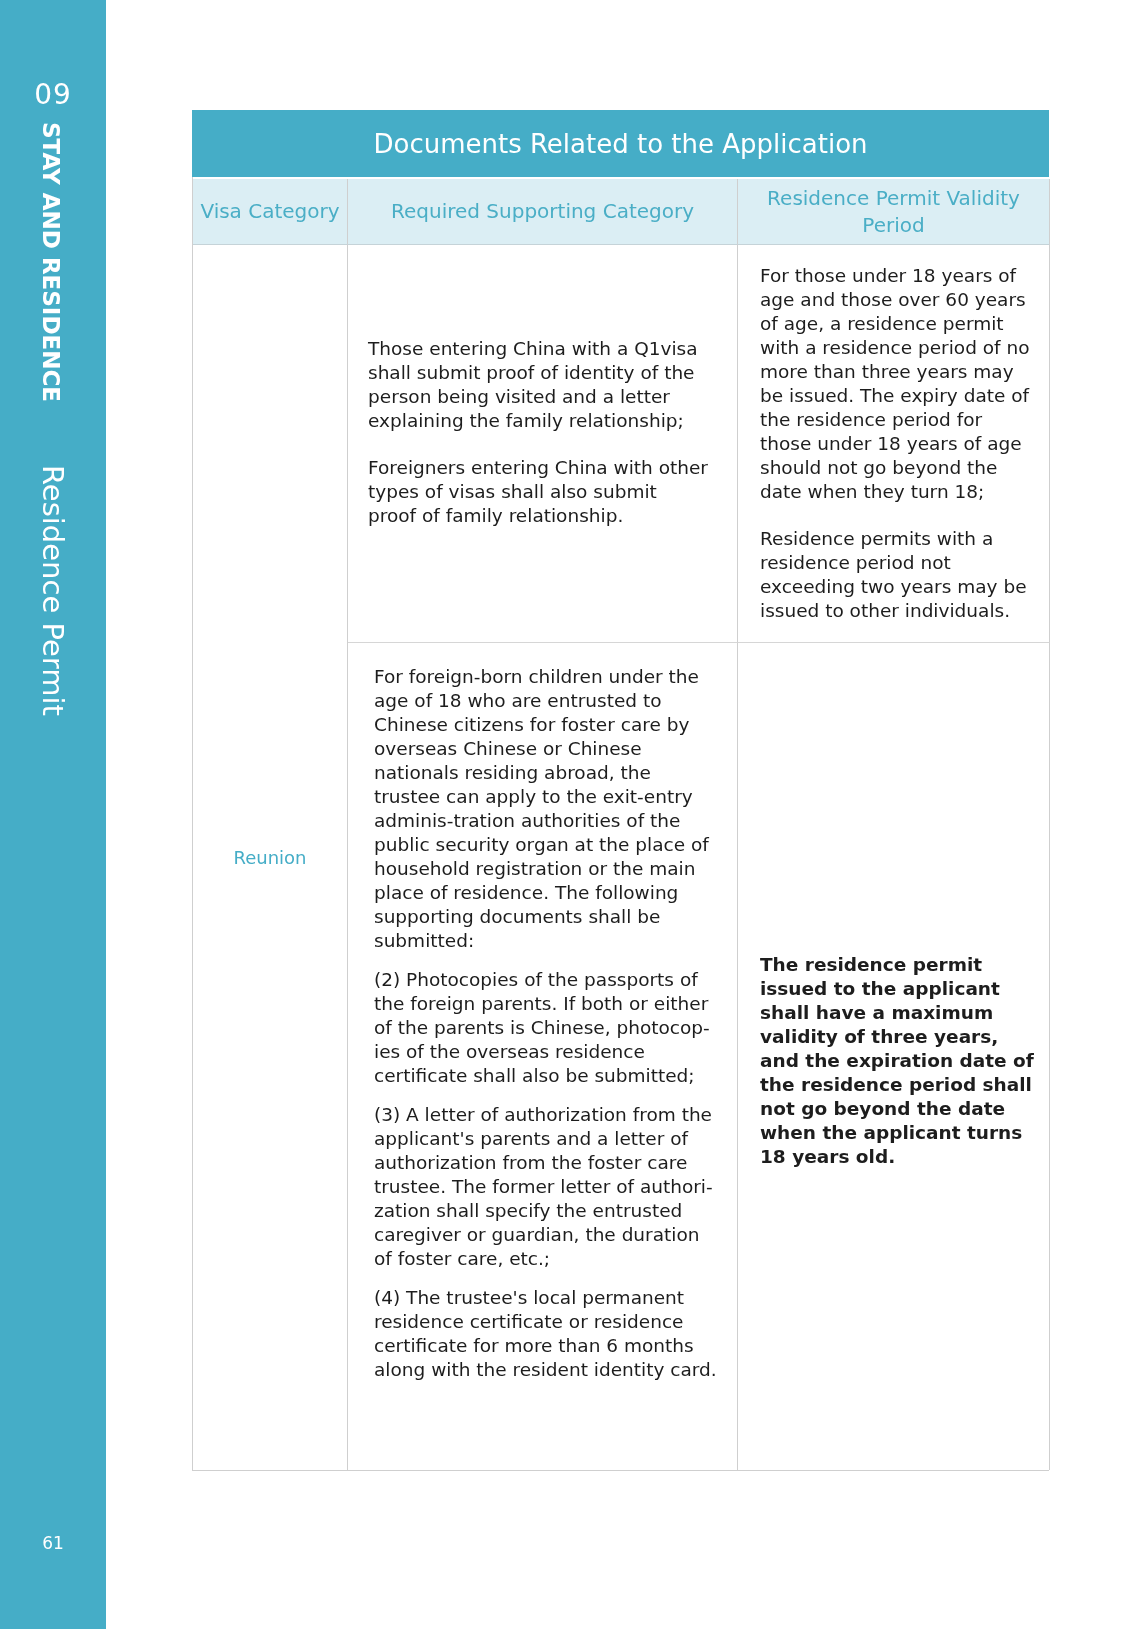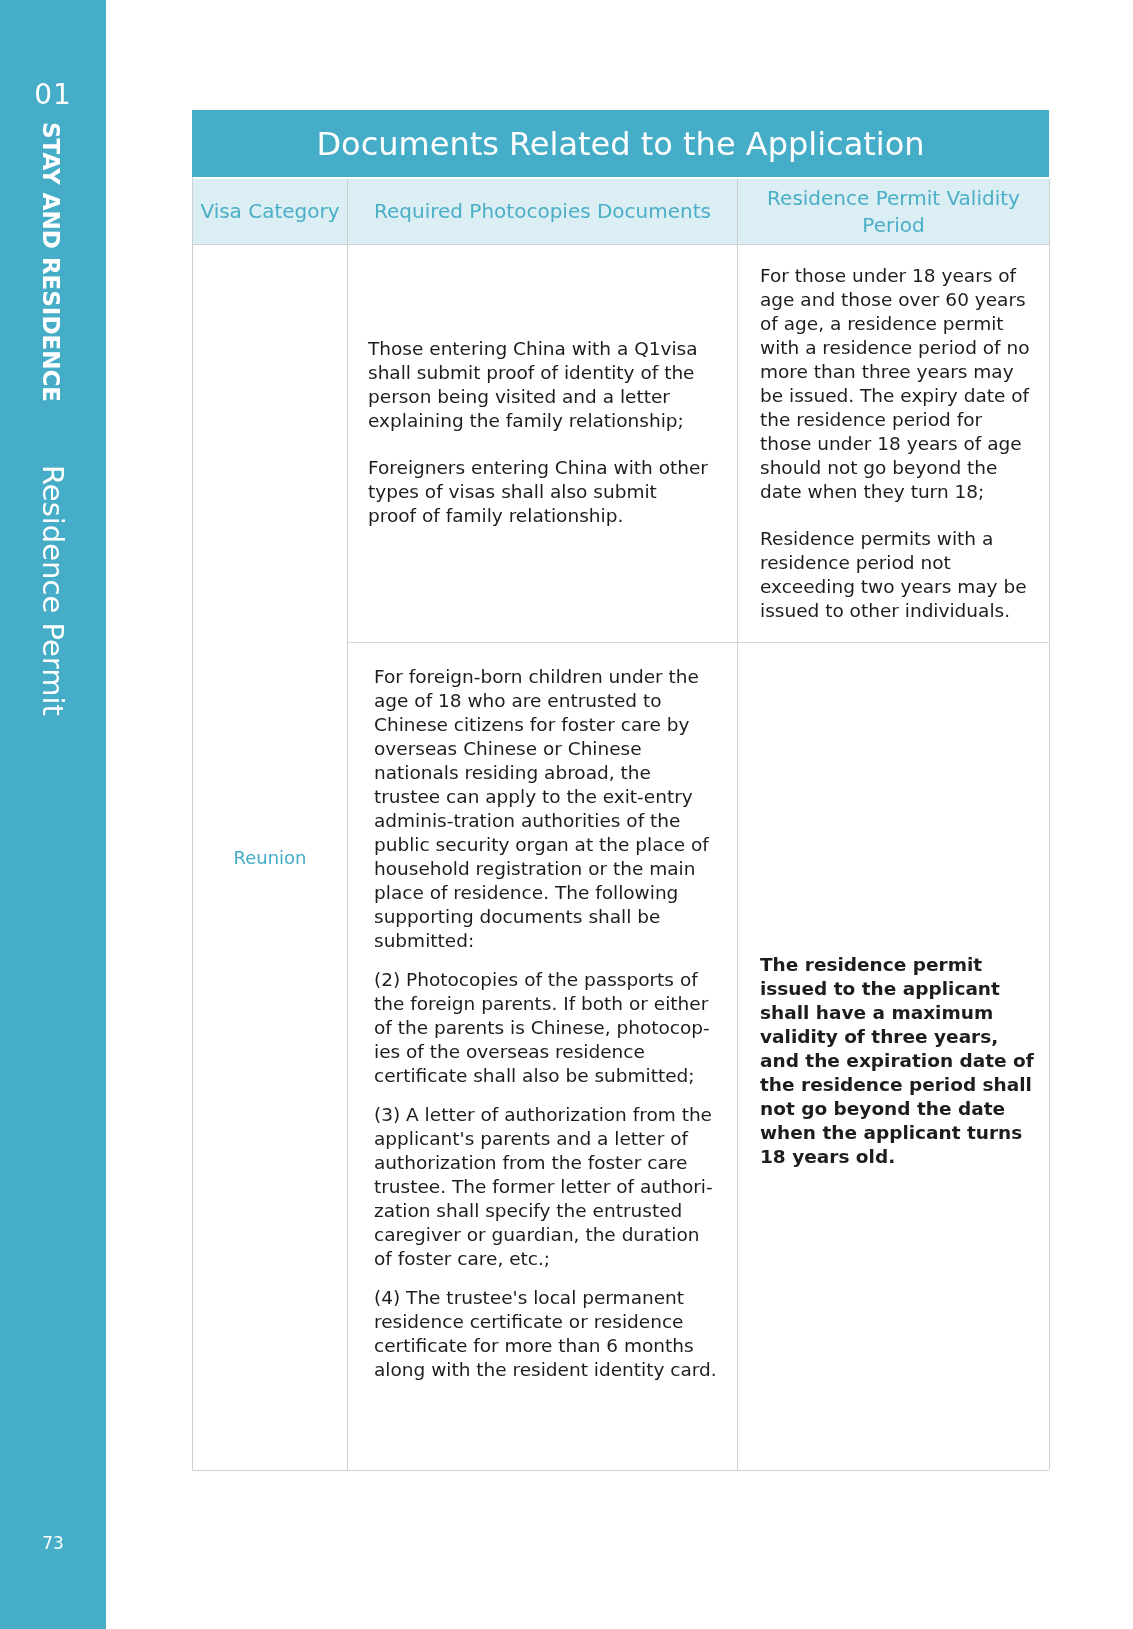--- a/index.html
+++ b/index.html
@@ -24,21 +24,21 @@
     left:36px; top:465px; font-size:29px; font-weight:normal;
   }
   .page-number {
     position:absolute; left:0; width:106px; top:1533px; text-align:center;
     color:#ffffff; font-size:17px;
   }
   .table {
     position:absolute; left:192px; top:110px; width:857px;
   }
   .title-bar {
-    height:67px; background:#45adc7; color:#ffffff; font-size:32px;
+    height:67px; background:#45adc7; color:#ffffff; font-size:26px;
     display:flex; align-items:center; justify-content:center;
   }
   .grid {
     display:grid; grid-template-columns:155px 390px 312px;
     border-left:1px solid #cfcfcf; border-bottom:1px solid #cfcfcf;
   }
   .hcell {
     background:#dbeef4; color:#4aaec6; font-size:20px; line-height:27px;
     text-align:center; display:flex; align-items:center; justify-content:center;
     height:66px; border-right:1px solid #cfcfcf; border-bottom:1px solid #c5d3d8;
@@ -59,31 +59,31 @@
   .r1.docs { padding:0 27px 0 20px; padding-bottom:22px; }
   .r1.valid { padding:0 16px 0 22px; }
   .r2 { height:827px; }
   .r2.docs { padding:22px 16px 0 26px; }
   .r2.valid { padding:0 14px 0 22px; display:flex; flex-direction:column; justify-content:center;font-weight:bold; }
 </style>
 </head>
 <body>
 
 <div class="sidebar">
-  <div class="chapter-num">01</div>
+  <div class="chapter-num">09</div>
   <div class="vert section-title">STAY AND RESIDENCE</div>
   <div class="vert section-sub">Residence Permit</div>
-  <div class="page-number">73</div>
+  <div class="page-number">61</div>
 </div>
 
 <div class="table">
   <div class="title-bar">Documents Related to the Application</div>
   <div class="grid">
     <div class="hcell">Visa Category</div>
-    <div class="hcell">Required Photocopies Documents</div>
+    <div class="hcell">Required Supporting Category</div>
     <div class="hcell">Residence Permit Validity Period</div>
 
     <div class="cat-cell">Reunion</div>
 
     <div class="cell r1 docs">
       <p>Those entering China with a Q1visa shall submit proof of identity of the person being visited and a letter explaining the family relationship;</p>
       <p>Foreigners entering China with other types of visas shall also submit proof of family relationship.</p>
     </div>
     <div class="cell r1 valid">
       <p>For those under 18 years of age and those over 60 years of age, a residence permit with a residence period of no more than three years may be issued. The expiry date of the residence period for those under 18 years of age should not go beyond the date when they turn 18;</p>

